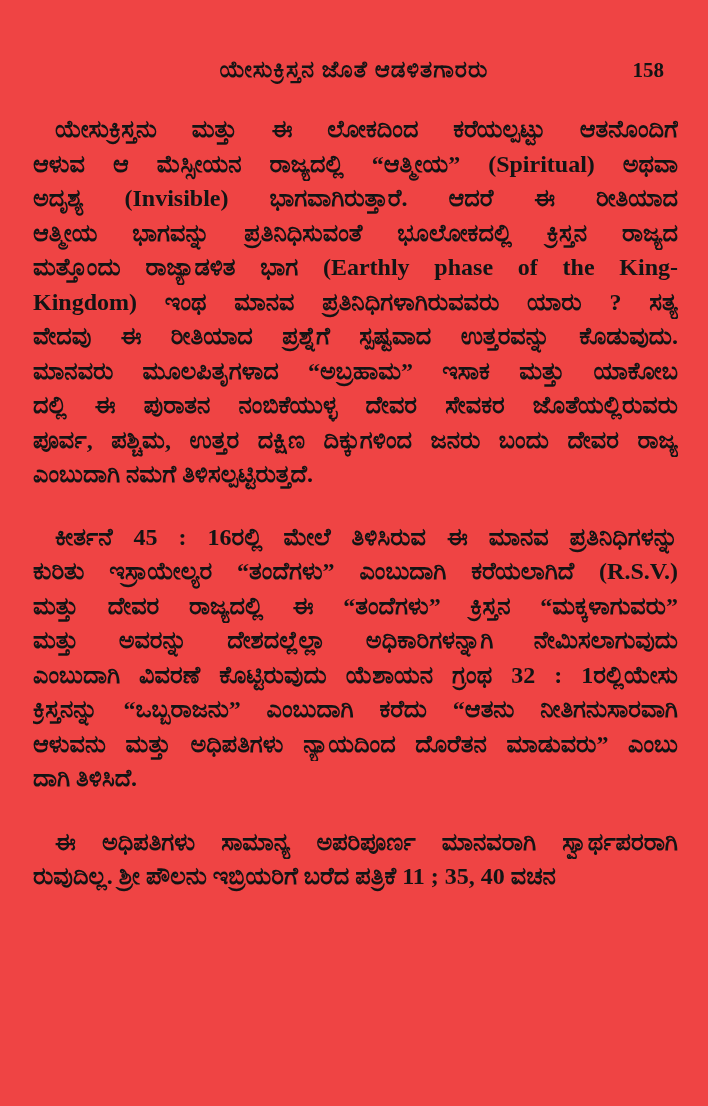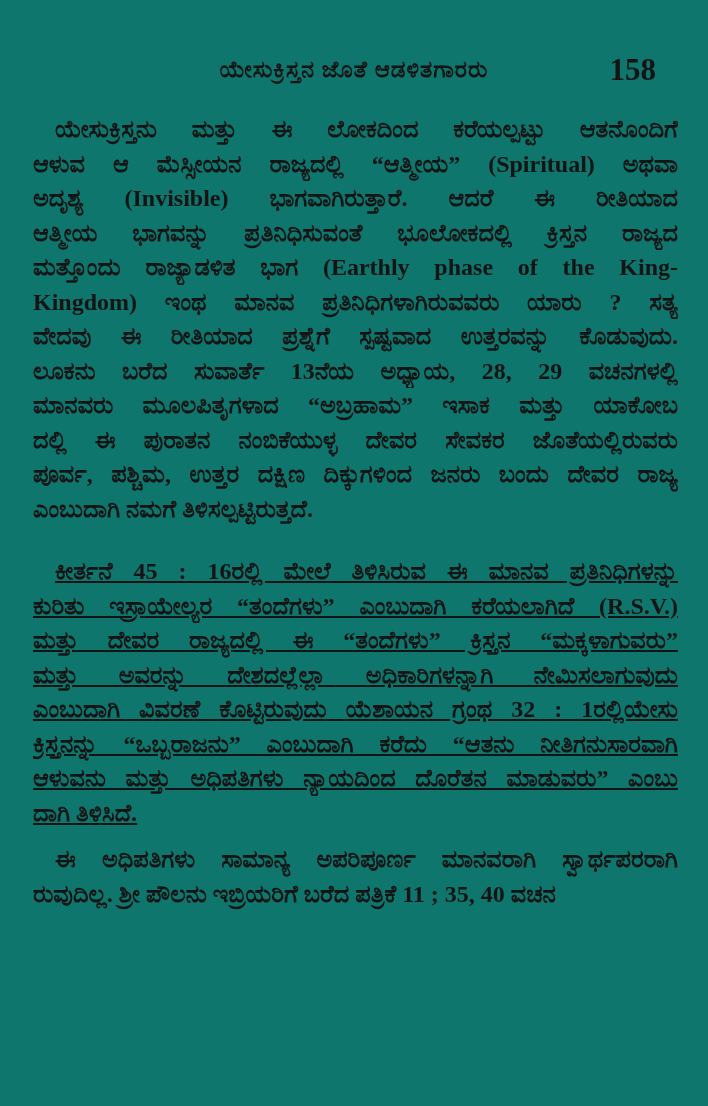--- a/index.html
+++ b/index.html
@@ -5,21 +5,21 @@
   html, body {
     margin: 0;
     padding: 0;
     background: #e8e8e6;
   }
   .page {
     position: relative;
     width: 708px;
     height: 1106px;
     margin: 0 auto;
-    background: #0f766e;
+    background: #ef4444;
     color: #141414;
     font-family: "Liberation Serif", "DejaVu Serif", serif;
     overflow: hidden;
   }
   .running-header {
     position: absolute;
     top: 50px;
     left: 0;
     right: 0;
     height: 40px;
@@ -30,23 +30,23 @@
     right: 0;
     text-align: center;
     font-size: 23px;
     font-weight: 700;
     letter-spacing: 1px;
     line-height: 40px;
     white-space: nowrap;
   }
   .page-number {
     position: absolute;
-    right: 52px;
+    right: 44px;
     top: 0;
-    font-size: 31px;
+    font-size: 21px;
     font-weight: 700;
     line-height: 40px;
   }
   .body-text {
     position: absolute;
     top: 112px;
     left: 33px;
     right: 30px;
   }
   .para {
@@ -64,21 +64,21 @@
     text-align: justify;
     text-align-last: justify;
     overflow: hidden;
   }
   .line.first {
     text-indent: 22px;
   }
   .line.last {
     text-align-last: left;
   }
-  .para-2 { margin-bottom: 12px; text-decoration: underline; }
+  .para-2 { margin-bottom: 29px; }
 </style>
 </head>
 <body>
 
 <div class="page">
 
   <div class="running-header">
     <div class="running-title">ಯೇಸುಕ್ರಿಸ್ತನ ಜೊತೆ ಆಡಳಿತಗಾರರು</div>
     <div class="page-number">158</div>
   </div>
@@ -86,21 +86,20 @@
   <div class="body-text">
 
     <div class="para para-1">
       <div class="line first">ಯೇಸುಕ್ರಿಸ್ತನು ಮತ್ತು ಈ ಲೋಕದಿಂದ ಕರೆಯಲ್ಪಟ್ಟು ಆತನೊಂದಿಗೆ</div>
       <div class="line">ಆಳುವ ಆ ಮೆಸ್ಸೀಯನ ರಾಜ್ಯದಲ್ಲಿ “ಆತ್ಮೀಯ” (Spiritual) ಅಥವಾ</div>
       <div class="line">ಅದೃಶ್ಯ (Invisible) ಭಾಗವಾಗಿರುತ್ತಾರೆ.  ಆದರೆ ಈ ರೀತಿಯಾದ</div>
       <div class="line">ಆತ್ಮೀಯ ಭಾಗವನ್ನು ಪ್ರತಿನಿಧಿಸುವಂತೆ ಭೂಲೋಕದಲ್ಲಿ ಕ್ರಿಸ್ತನ ರಾಜ್ಯದ</div>
       <div class="line">ಮತ್ತೊಂದು ರಾಜ್ಯಾಡಳಿತ ಭಾಗ (Earthly phase of the King-</div>
       <div class="line">Kingdom) ಇಂಥ ಮಾನವ ಪ್ರತಿನಿಧಿಗಳಾಗಿರುವವರು ಯಾರು ?  ಸತ್ಯ</div>
       <div class="line">ವೇದವು ಈ ರೀತಿಯಾದ ಪ್ರಶ್ನೆಗೆ ಸ್ಪಷ್ಟವಾದ ಉತ್ತರವನ್ನು ಕೊಡುವುದು.</div>
-      <div class="line">ಲೂಕನು ಬರೆದ ಸುವಾರ್ತೆ 13ನೆಯ ಅಧ್ಯಾಯ, 28, 29 ವಚನಗಳಲ್ಲಿ</div>
       <div class="line">ಮಾನವರು ಮೂಲಪಿತೃಗಳಾದ “ಅಬ್ರಹಾಮ” ಇಸಾಕ ಮತ್ತು ಯಾಕೋಬ</div>
       <div class="line">ದಲ್ಲಿ ಈ ಪುರಾತನ ನಂಬಿಕೆಯುಳ್ಳ ದೇವರ ಸೇವಕರ ಜೊತೆಯಲ್ಲಿರುವರು</div>
       <div class="line">ಪೂರ್ವ, ಪಶ್ಚಿಮ, ಉತ್ತರ ದಕ್ಷಿಣ ದಿಕ್ಕುಗಳಿಂದ ಜನರು ಬಂದು ದೇವರ ರಾಜ್ಯ</div>
       <div class="line last">ಎಂಬುದಾಗಿ ನಮಗೆ ತಿಳಿಸಲ್ಪಟ್ಟಿರುತ್ತದೆ.</div>
     </div>
 
     <div class="para para-2">
       <div class="line first">ಕೀರ್ತನೆ 45 : 16ರಲ್ಲಿ ಮೇಲೆ ತಿಳಿಸಿರುವ ಈ ಮಾನವ ಪ್ರತಿನಿಧಿಗಳನ್ನು</div>
       <div class="line">ಕುರಿತು ಇಸ್ರಾಯೇಲ್ಯರ “ತಂದೆಗಳು” ಎಂಬುದಾಗಿ ಕರೆಯಲಾಗಿದೆ (R.S.V.)</div>
       <div class="line">ಮತ್ತು ದೇವರ ರಾಜ್ಯದಲ್ಲಿ ಈ “ತಂದೆಗಳು” ಕ್ರಿಸ್ತನ “ಮಕ್ಕಳಾಗುವರು”</div>

